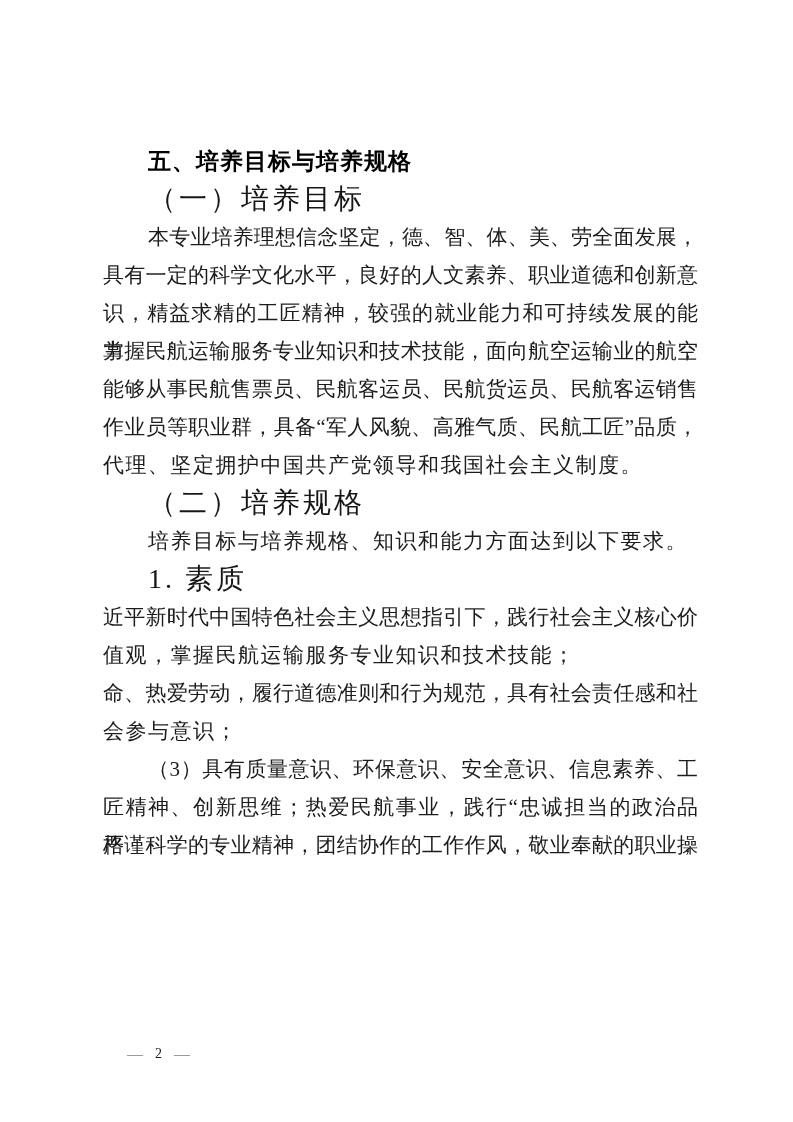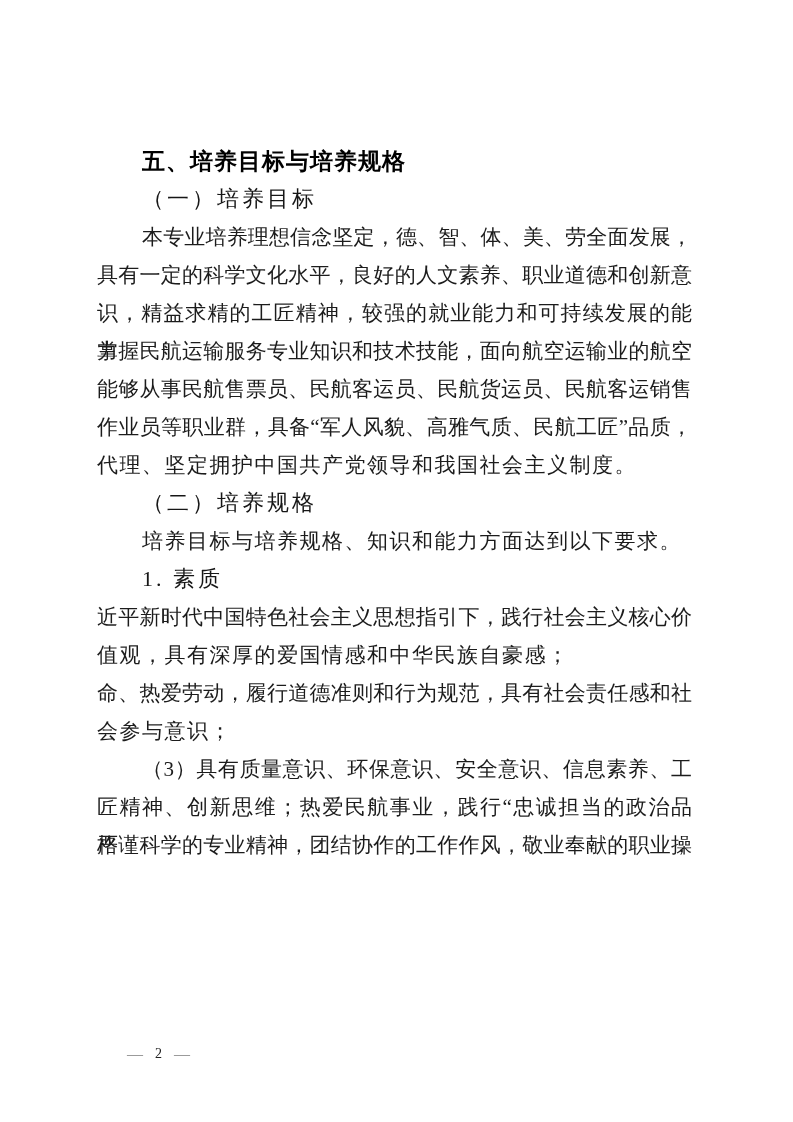--- a/index.html
+++ b/index.html
@@ -11,21 +11,21 @@
   .page {
     position: relative;
     width: 793px;
     height: 1122px;
     background: #ffffff;
     overflow: hidden;
     font-family: "Liberation Serif", serif;
   }
   .text-block {
     position: absolute;
-    left: 97px;
+    left: 103px;
     top: 142px;
     width: 595px;
   }
   .line {
     height: 38px;
     line-height: 38px;
     font-size: 21px;
     color: #1c1c1c;
     white-space: normal;
   }
@@ -37,21 +37,21 @@
     text-indent: 45px;
   }
   .line.heading {
     font-family: "Liberation Sans", sans-serif;
     font-weight: 700;
     font-size: 23px;
     color: #000000;
     letter-spacing: 1px;
   }
   .line.sub {
-    font-size: 22px;
+    font-size: 28px;
     letter-spacing: 3px;
     color: #161616;
   }
   .line.body:not(.justify) {
     letter-spacing: 1.5px;
   }
   .footer {
     position: absolute;
     left: 127px;
     top: 1044px;
@@ -84,21 +84,21 @@
       <div class="line body justify">具有一定的科学文化水平，良好的人文素养、职业道德和创新意</div>
       <div class="line body justify">识，精益求精的工匠精神，较强的就业能力和可持续发展的能力，</div>
       <div class="line body justify">掌握民航运输服务专业知识和技术技能，面向航空运输业的航空</div>
       <div class="line body justify">能够从事民航售票员、民航客运员、民航货运员、民航客运销售</div>
       <div class="line body justify">作业员等职业群，具备“军人风貌、高雅气质、民航工匠”品质，</div>
       <div class="line body">代理、坚定拥护中国共产党领导和我国社会主义制度。</div>
       <div class="line sub indent">（二）培养规格</div>
       <div class="line body indent">培养目标与培养规格、知识和能力方面达到以下要求。</div>
       <div class="line sub indent">1. 素质</div>
       <div class="line body justify">近平新时代中国特色社会主义思想指引下，践行社会主义核心价</div>
-      <div class="line body">值观，具有深厚的爱国情感和中华民族自豪感；</div>
+      <div class="line body">值观，掌握民航运输服务专业知识和技术技能；</div>
       <div class="line body justify">命、热爱劳动，履行道德准则和行为规范，具有社会责任感和社</div>
       <div class="line body">会参与意识；</div>
       <div class="line body indent justify">（3）具有质量意识、环保意识、安全意识、信息素养、工</div>
       <div class="line body justify">匠精神、创新思维；热爱民航事业，践行“忠诚担当的政治品格，</div>
       <div class="line body justify">严谨科学的专业精神，团结协作的工作作风，敬业奉献的职业操</div>
     </div>
 
   <div class="footer">
     <span class="dash">—</span>
     <span class="page-num">2</span>

